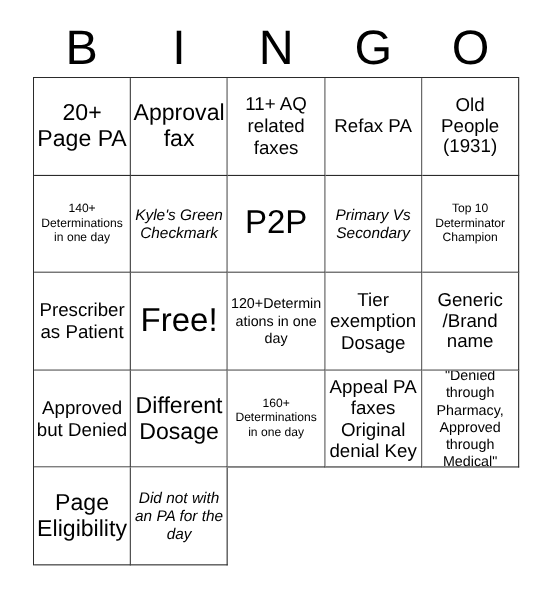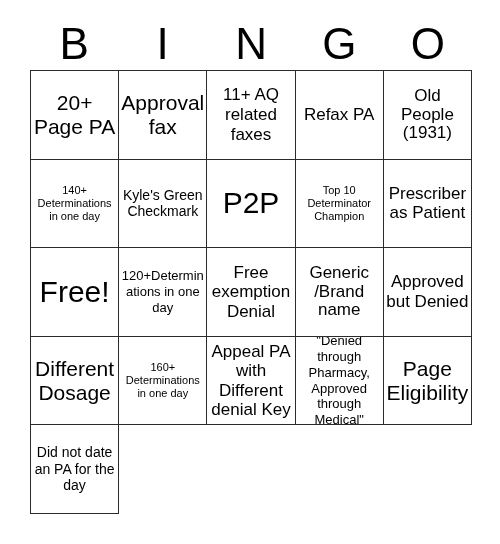--- a/index.html
+++ b/index.html
@@ -79,21 +79,21 @@
     word-wrap: break-word;
     overflow-wrap: break-word;
     hyphens: none;
   }
 
   
   .fs-xxl .cell-text { font-size: 30px; line-height: 1.06; }
   .fs-xl  .cell-text { font-size: 17px; line-height: 1.08; }
   .fs-lg  .cell-text { font-size: 21px; line-height: 1.12; }
   .fs-md  .cell-text { font-size: 17px; line-height: 1.15; }
-  .fs-sm  .cell-text { font-size: 14px; line-height: 1.18; }
+  .fs-sm  .cell-text { font-size: 14px; line-height: 1.18; font-style: italic; }
   .fs-xs  .cell-text { font-size: 11px; line-height: 1.2; }
   .fs-xxs .cell-text { font-size: 13px;  line-height: 1.22; text-align: center; }
 </style>
 </head>
 <body>
 
 <div id="bingo-card">
 
   <div id="header-row">
     <div class="header-letter">B</div>
@@ -123,57 +123,60 @@
       </div>
     <div class="cell fs-xs">
         <span class="cell-text">140+ Determinations in one day</span>
       </div>
     <div class="cell fs-sm">
         <span class="cell-text">Kyle's Green Checkmark</span>
       </div>
     <div class="cell fs-xxl">
         <span class="cell-text">P2P</span>
       </div>
+    <div class="cell fs-sm">
+        <span class="cell-text">Primary Vs Secondary</span>
+      </div>
 
     <div class="cell fs-xs">
         <span class="cell-text">Top 10 Determinator Champion</span>
       </div>
     <div class="cell fs-md">
         <span class="cell-text">Prescriber as Patient</span>
       </div>
     <div class="cell fs-xxl">
         <span class="cell-text">Free!</span>
       </div>
     <div class="cell fs-xxs">
         <span class="cell-text">120+Determinations in one day</span>
       </div>
     <div class="cell fs-md">
-        <span class="cell-text">Free exemption Denial</span>
+        <span class="cell-text">Tier exemption Dosage</span>
       </div>
 
     <div class="cell fs-xl">
         <span class="cell-text">Generic /Brand name</span>
       </div>
     <div class="cell fs-md">
         <span class="cell-text">Approved but Denied</span>
       </div>
     <div class="cell fs-lg">
         <span class="cell-text">Different Dosage</span>
       </div>
     <div class="cell fs-xs">
         <span class="cell-text">160+ Determinations in one day</span>
       </div>
 
     <div class="cell fs-md">
-        <span class="cell-text">Appeal PA with Different denial Key</span>
+        <span class="cell-text">Appeal PA faxes Original denial Key</span>
       </div>
     <div class="cell fs-xxs">
         <span class="cell-text">"Denied through Pharmacy, Approved through Medical"</span>
       </div>
     <div class="cell fs-lg">
         <span class="cell-text">Page Eligibility</span>
       </div>
     <div class="cell fs-sm">
-        <span class="cell-text">Did not date an PA for the day</span>
+        <span class="cell-text">Did not with an PA for the day</span>
       </div>
 
   </div>
 </div>
 
 </body></html>

